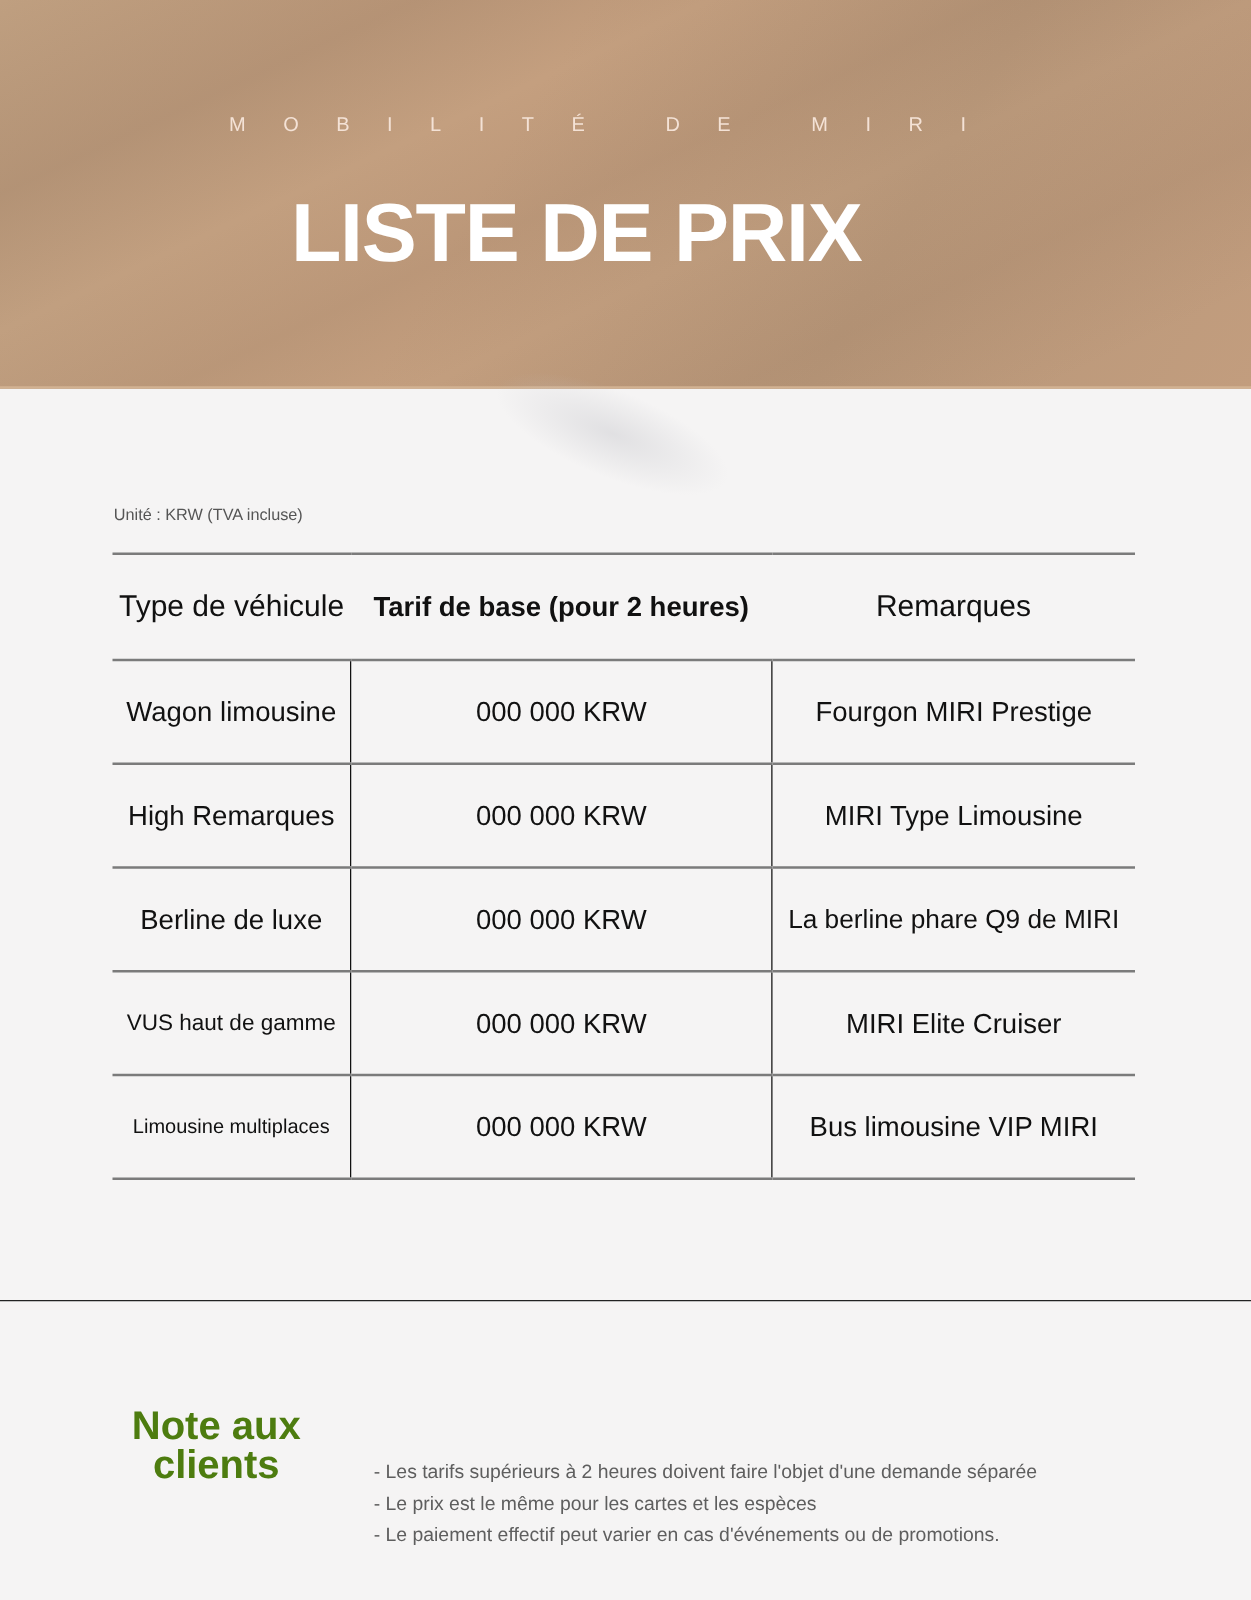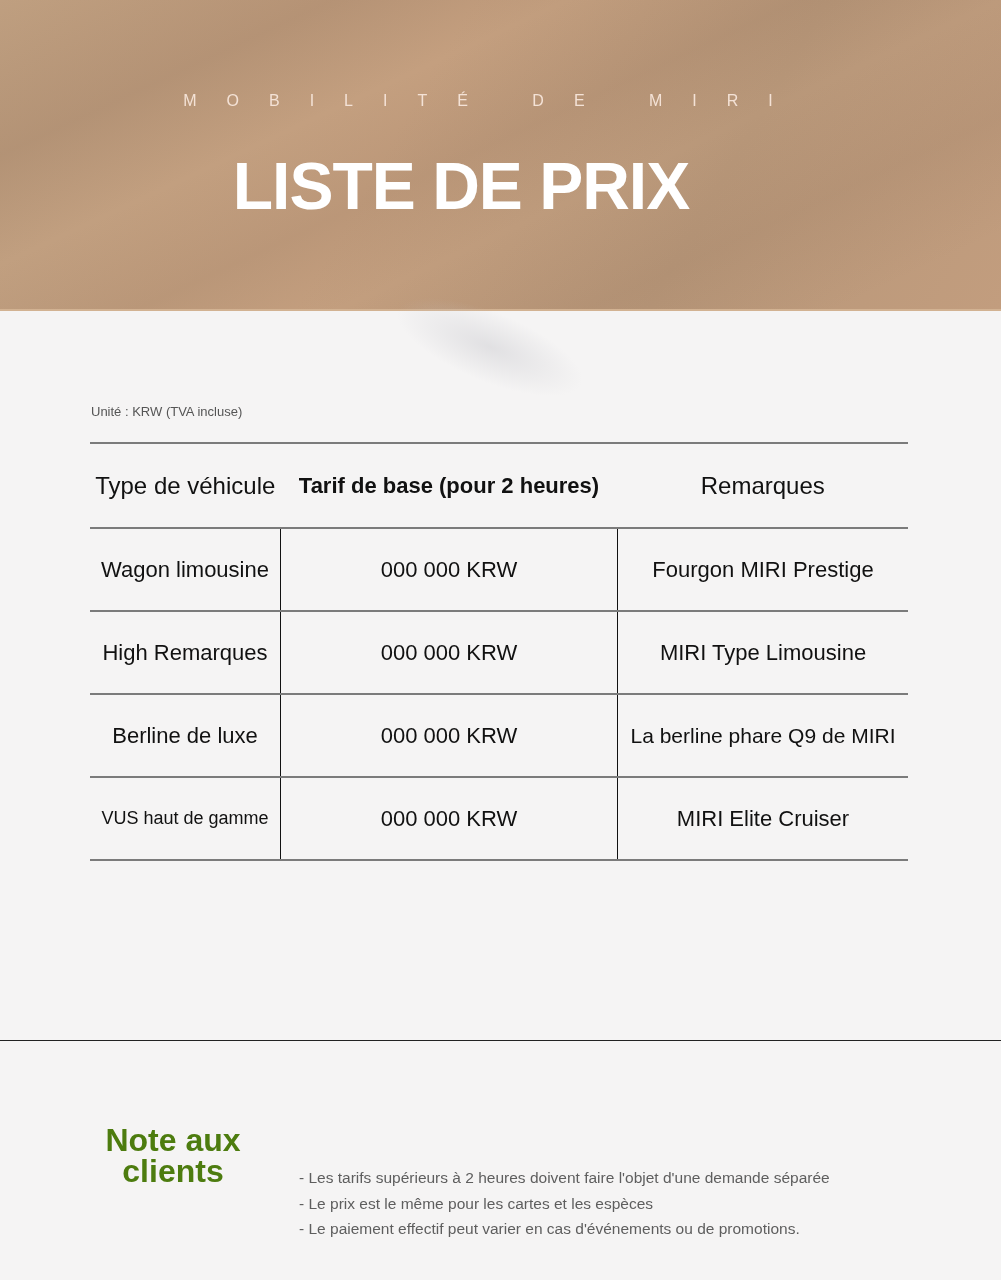--- a/index.html
+++ b/index.html
@@ -104,20 +104,25 @@
     <tr>
       <td class="type">Berline de luxe</td>
       <td class="price">000 000 KRW</td>
       <td class="remark remark-tight">La berline phare Q9 de MIRI</td>
     </tr>
     <tr>
       <td class="type small">VUS haut de gamme</td>
       <td class="price">000 000 KRW</td>
       <td class="remark">MIRI Elite Cruiser</td>
     </tr>
+    <tr>
+      <td class="type xsmall">Limousine multiplaces</td>
+      <td class="price">000 000 KRW</td>
+      <td class="remark">Bus limousine VIP MIRI</td>
+    </tr>
   </tbody>
 </table>
 
 <div class="divider"></div>
 
 <div class="note-title">
   <div>Note aux</div>
   <div>clients</div>
 </div>
 <ul class="note-list">

